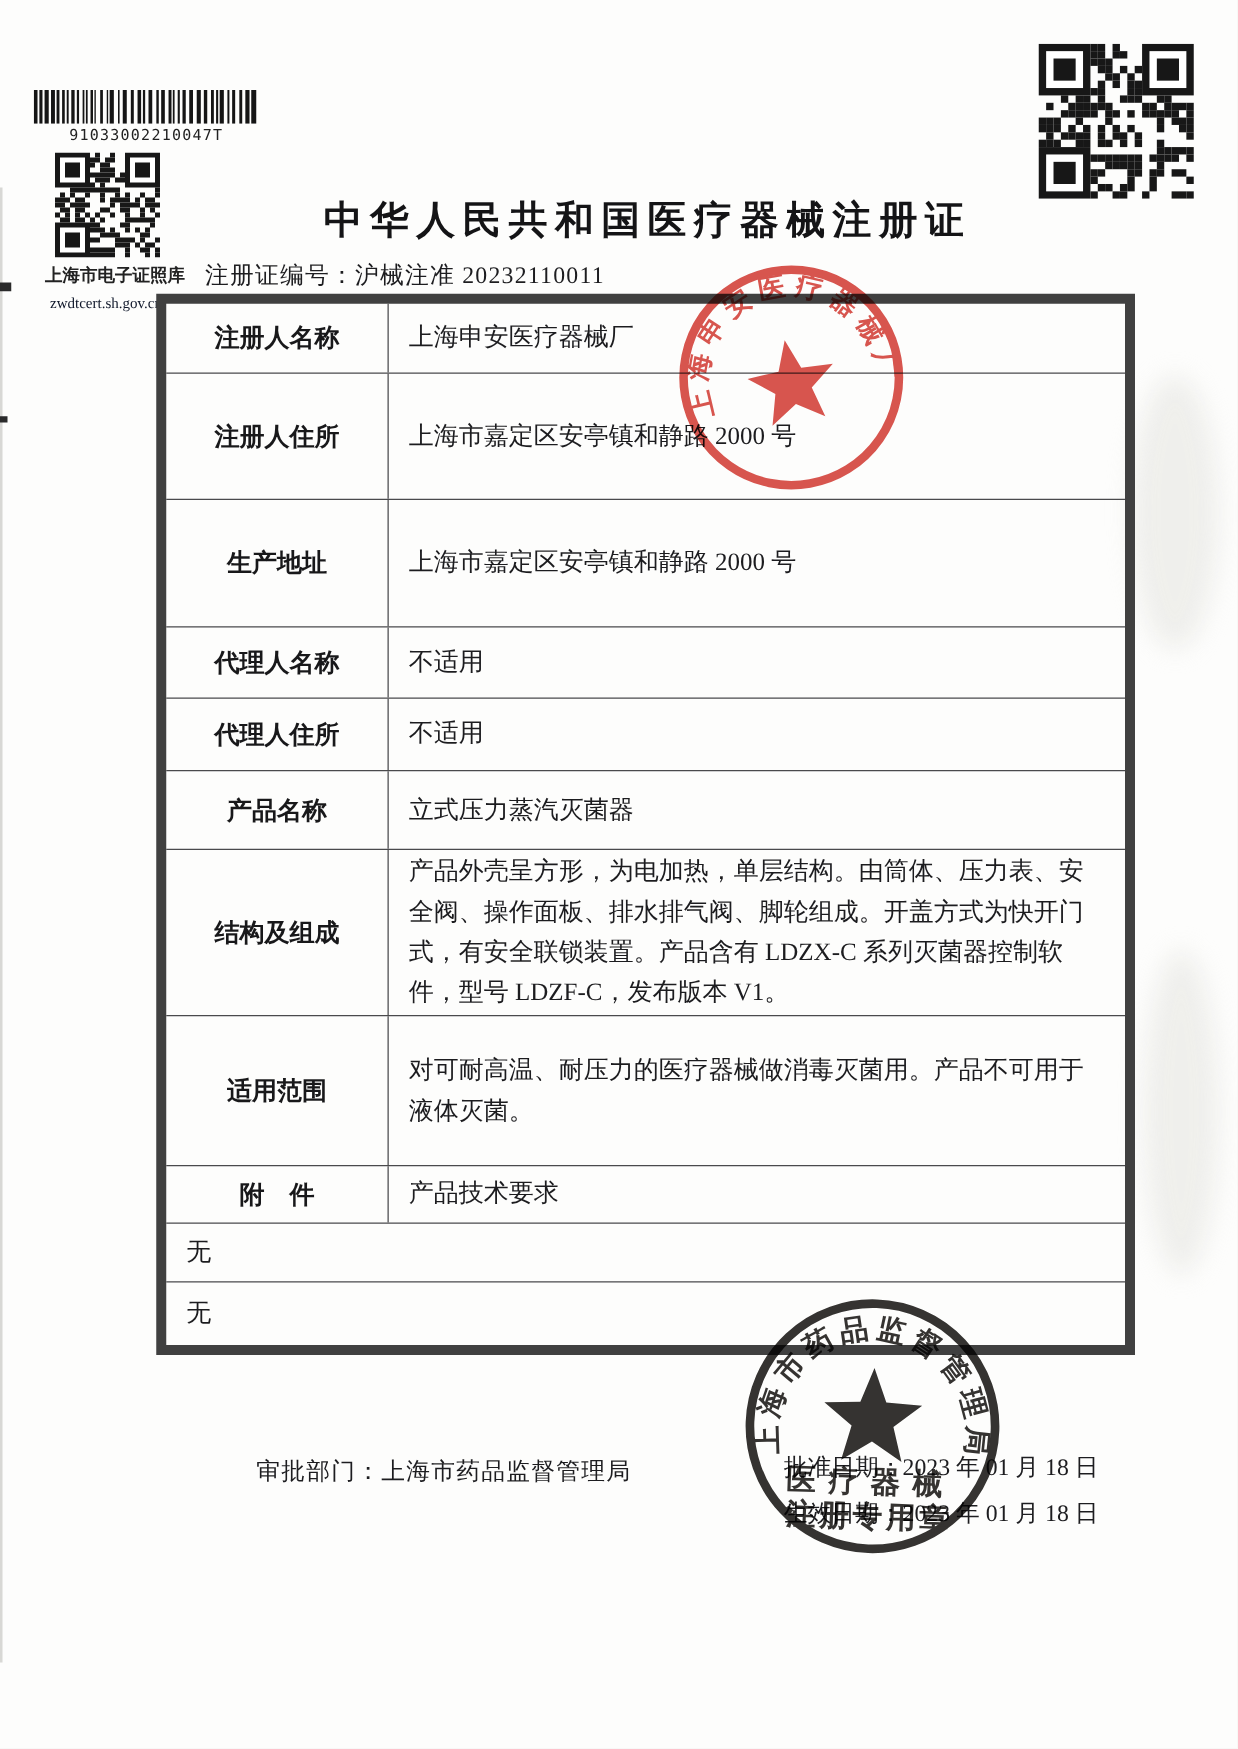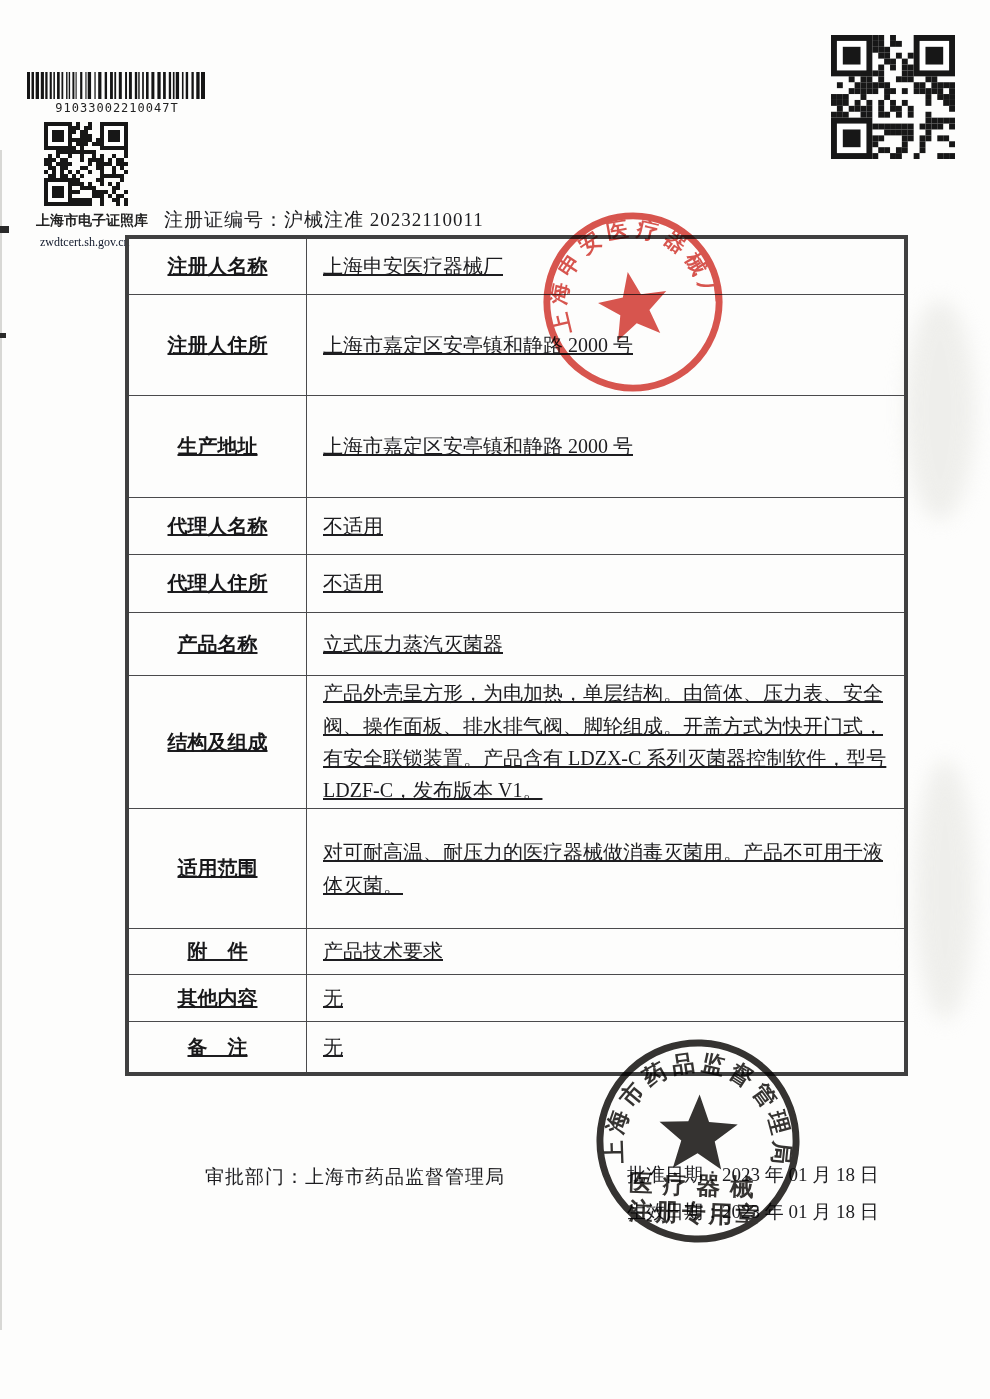--- a/index.html
+++ b/index.html
@@ -19,21 +19,21 @@
   .lib-name{position:absolute;left:36px;top:212px;font-family:Liberation Sans, sans-serif;
             font-weight:bold;font-size:14px;color:#222;}
   .lib-url{position:absolute;left:40px;top:235px;font-size:12px;color:#0f172a;}
 
   .title{position:absolute;left:0;right:0;top:155px;margin:0;text-align:center;padding-left:46px;
          font-family:"Liberation Sans","DejaVu Sans",sans-serif;font-weight:bold;font-size:31px;
          letter-spacing:6px;color:#141416;}
   .certno{position:absolute;left:164px;top:207px;font-size:19px;letter-spacing:1px;}
 
   
-  .cert-table{position:absolute;left:125px;top:235px;width:783px;border:4px solid #404040;box-sizing:border-box;text-decoration:underline;}
+  .cert-table{position:absolute;left:125px;top:235px;width:783px;border:8px solid #404040;box-sizing:border-box;}
   .crow{display:flex;border-top:1px solid #4a4a4c;box-sizing:border-box;}
   .crow:first-child{border-top:none;}
   .lbl{width:178px;flex:0 0 178px;border-right:1px solid #4a4a4c;display:flex;align-items:center;
        justify-content:center;text-align:center;box-sizing:border-box;
        font-family:"Liberation Sans","DejaVu Sans",sans-serif;font-weight:bold;font-size:20px;color:#18181a;}
   .val{flex:1;display:flex;align-items:center;box-sizing:border-box;padding:6px 16px 6px 16px;
        font-size:20px;line-height:1.62;color:#1c1c1f;}
   .r1{height:55px}.r2{height:101px}.r3{height:102px}.r4{height:57px}.r5{height:58px}.r6{height:63px}
   .r7{height:81px}.r8{height:133px}.r9{height:120px}.r10{height:46px}.r11{height:47px}.r12{height:51px}
 
@@ -418,20 +418,21 @@
       <rect x="4" y="4" width="20" height="20" fill="#ffffff"></rect>
       <rect x="8" y="8" width="12" height="12" fill="#171717"></rect>
       <rect x="56" y="0" width="28" height="28" fill="#171717"></rect>
       <rect x="60" y="4" width="20" height="20" fill="#ffffff"></rect>
       <rect x="64" y="8" width="12" height="12" fill="#171717"></rect>
       <rect x="0" y="56" width="28" height="28" fill="#171717"></rect>
       <rect x="4" y="60" width="20" height="20" fill="#ffffff"></rect>
       <rect x="8" y="64" width="12" height="12" fill="#171717"></rect>
     </svg>
 
+  <h1 class="title">中华人民共和国医疗器械注册证</h1>
   <div class="certno">
     <span>注册证编号：</span><span>沪械注准 20232110011</span>
   </div>
 
   <div class="cert-table">
     <div class="crow r1">
       <div class="lbl">注册人名称</div>
       <div class="val">上海申安医疗器械厂</div>
     </div>
     <div class="crow r2">
@@ -460,25 +461,23 @@
     </div>
     <div class="crow r9">
       <div class="lbl">适用范围</div>
       <div class="val">对可耐高温、耐压力的医疗器械做消毒灭菌用。产品不可用于液体灭菌。</div>
     </div>
     <div class="crow r10">
       <div class="lbl">附　件</div>
       <div class="val">产品技术要求</div>
     </div>
     <div class="crow r11">
-      <div class="lbl">其他内容</div>
       <div class="val">无</div>
     </div>
     <div class="crow r12">
-      <div class="lbl">备　注</div>
       <div class="val">无</div>
     </div>
   </div>
 
   <div class="footer-dept">
     <span>审批部门：</span><span>上海市药品监督管理局</span>
   </div>
   <div class="dates">
     <div>
       <span>批准日期：</span><span>2023 年 01 月 18 日</span>

